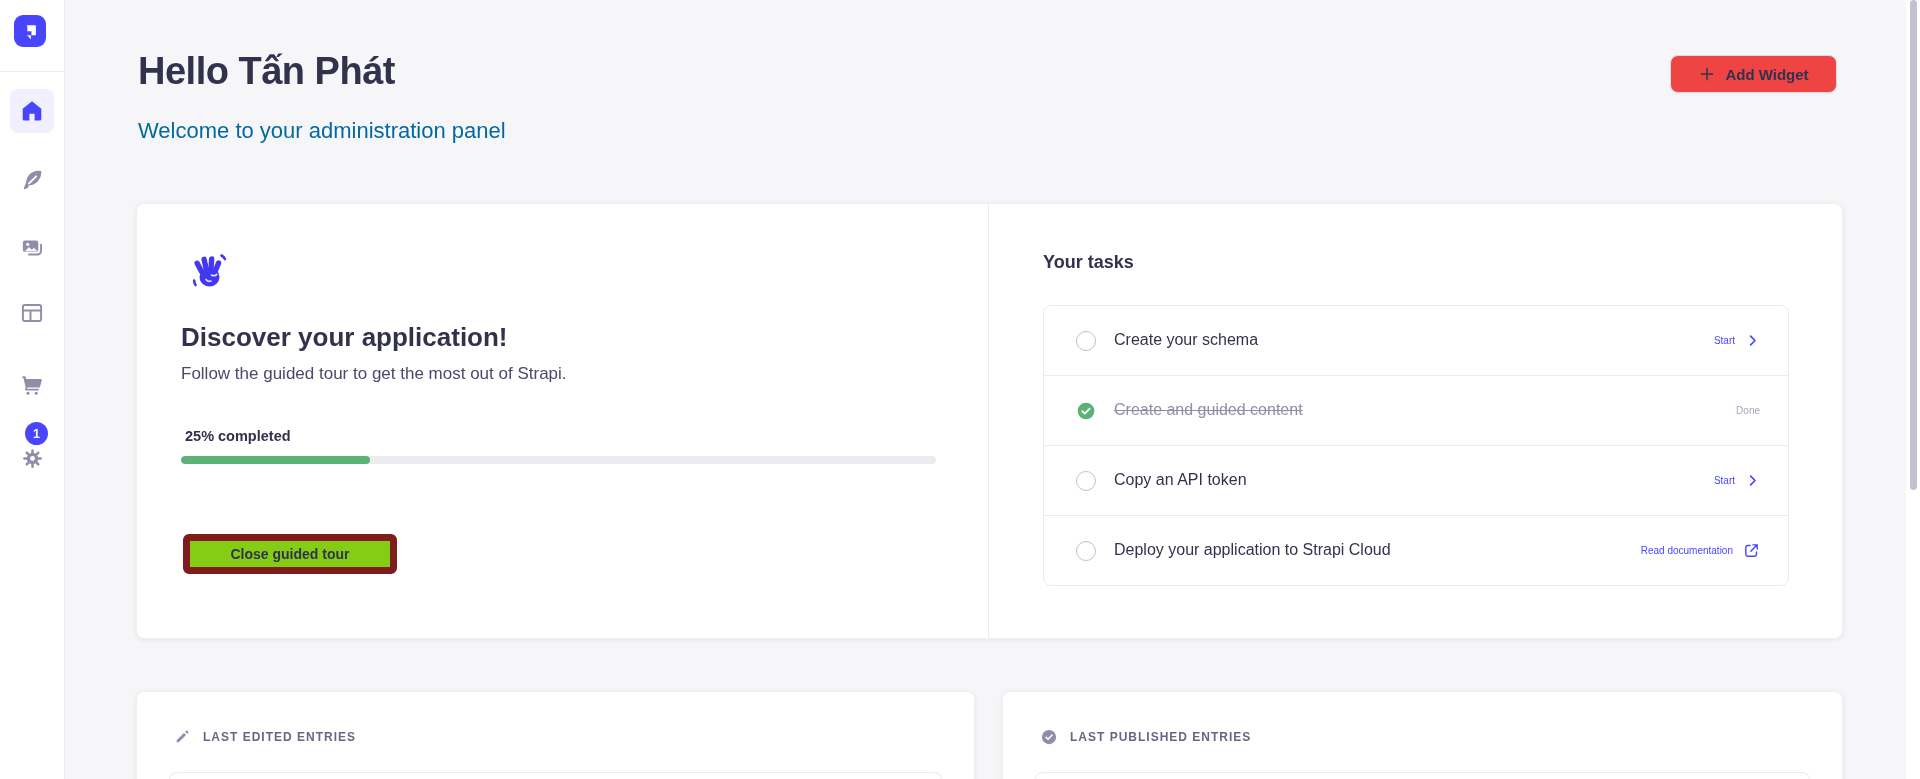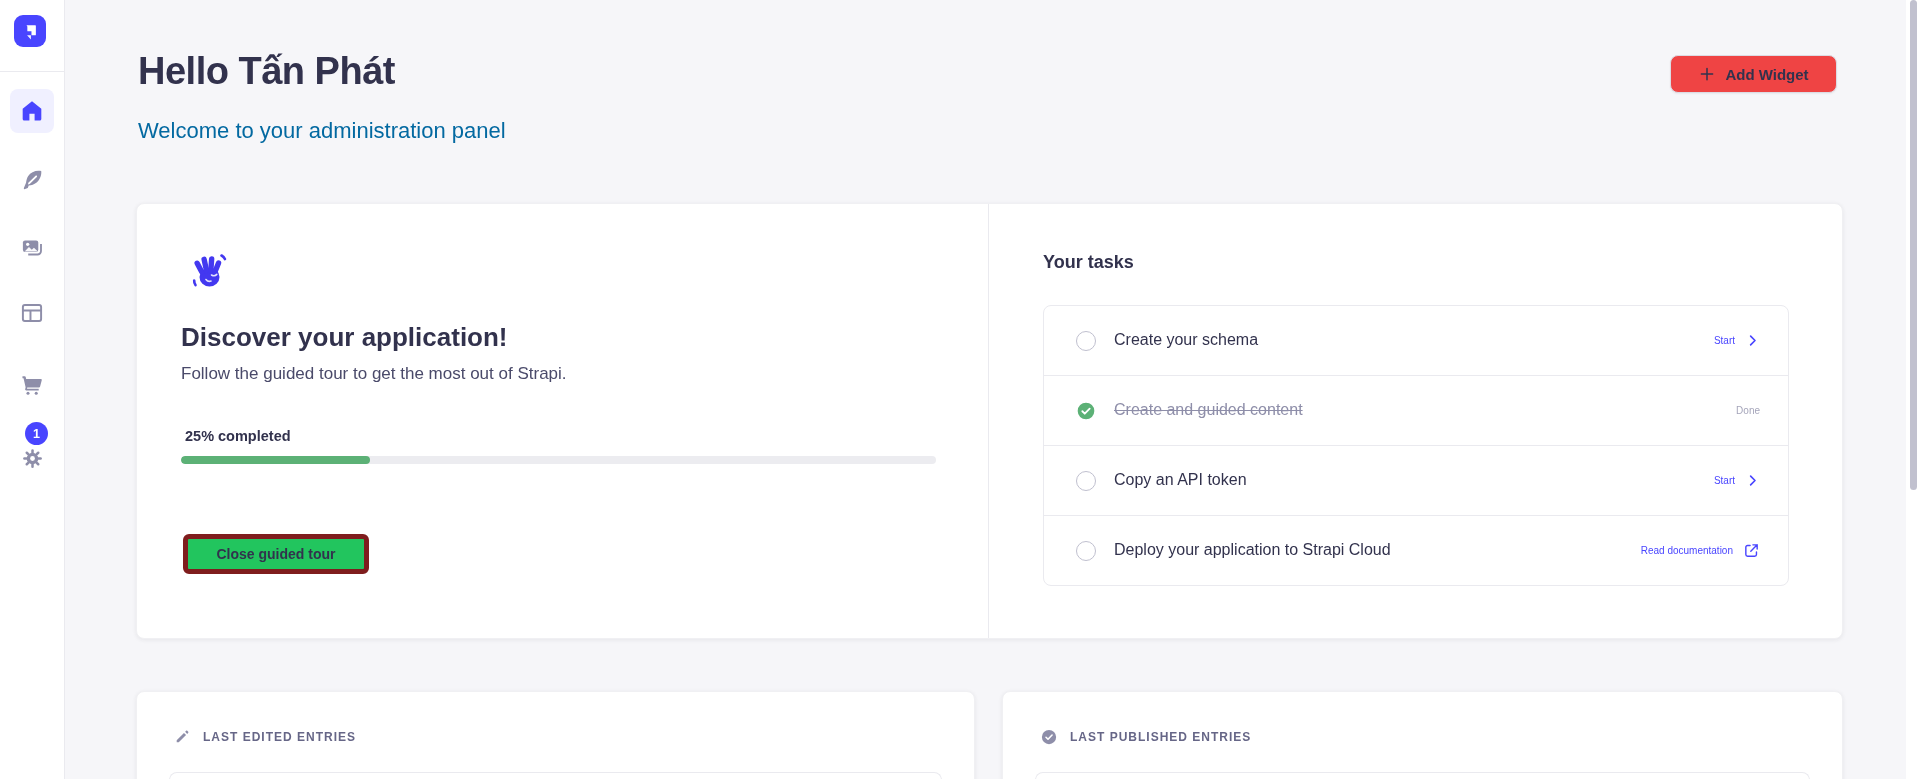--- a/index.html
+++ b/index.html
@@ -36,22 +36,22 @@
   .hero-divider{position:absolute;left:851px;top:0;width:1px;height:434px;background:#eaeaef;}
 
   .tour-pane{position:absolute;left:0;top:0;width:851px;height:434px;padding-left:47px;}
   .wave-icon{position:absolute;left:52px;top:45px;}
   .tour-title{position:absolute;left:44px;top:118px;font-size:26px;font-weight:bold;color:#32324d;}
   .tour-desc{position:absolute;left:44px;top:160px;font-size:17px;color:#4a4a6a;}
   .tour-progress-label{position:absolute;left:48px;top:224px;font-size:14.5px;font-weight:bold;color:#32324d;}
   .progress-track{position:absolute;left:44px;top:252px;width:755px;height:8px;border-radius:4px;
     background:#ececf0;overflow:hidden;}
   .progress-fill{height:100%;background:#5cb176;border-radius:4px;width:0;}
-  .close-tour-btn{position:absolute;left:46px;top:330px;width:186px;height:40px;background:#22c55e;
-    border:5px solid #7f1d1d;border-radius:6px;font-size:14px;font-weight:bold;color:#32324d;
+  .close-tour-btn{position:absolute;left:46px;top:330px;width:214px;height:40px;background:#84cc16;
+    border:7px solid #7f1d1d;border-radius:6px;font-size:14px;font-weight:bold;color:#32324d;
     display:flex;align-items:center;justify-content:center;cursor:pointer;font-family:"Liberation Sans",sans-serif;}
 
   .tasks-pane{position:absolute;left:851px;top:0;width:922px;height:434px;}
   .tasks-title{position:absolute;left:55px;top:48px;font-size:18px;font-weight:bold;color:#32324d;}
   .tasks-box{position:absolute;left:55px;top:101px;width:744px;height:279px;border:1px solid #eaeaef;
     border-radius:8px;display:flex;flex-direction:column;background:#fff;overflow:hidden;}
   .task-row{flex:1;display:flex;align-items:center;justify-content:space-between;
     padding:0 28px 0 32px;border-bottom:1px solid #eaeaef;}
   .task-row:last-child{border-bottom:none;}
   .task-left{display:flex;gap:18px;}

